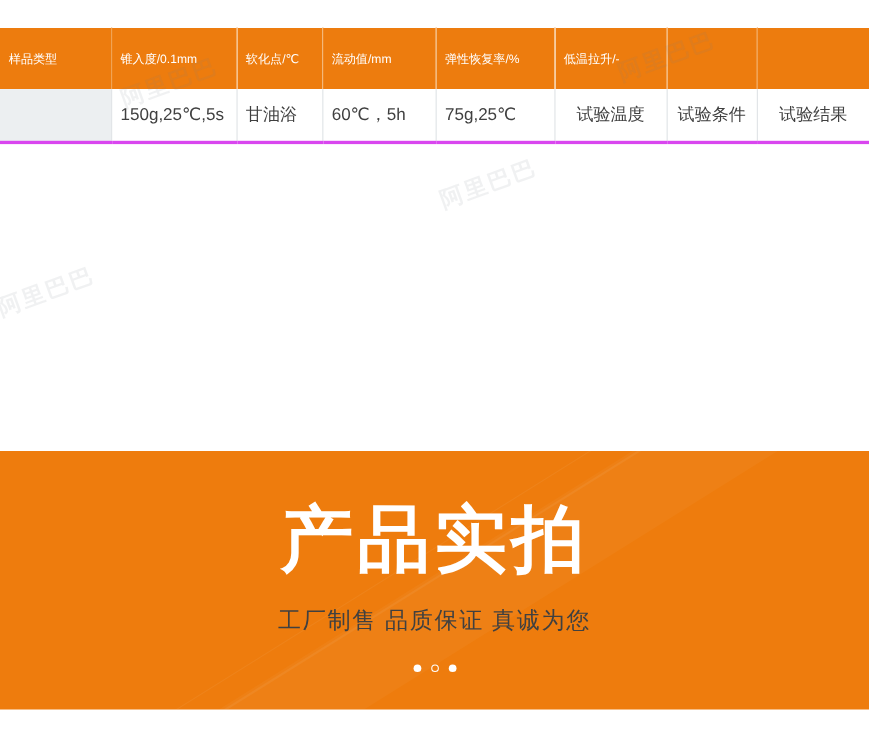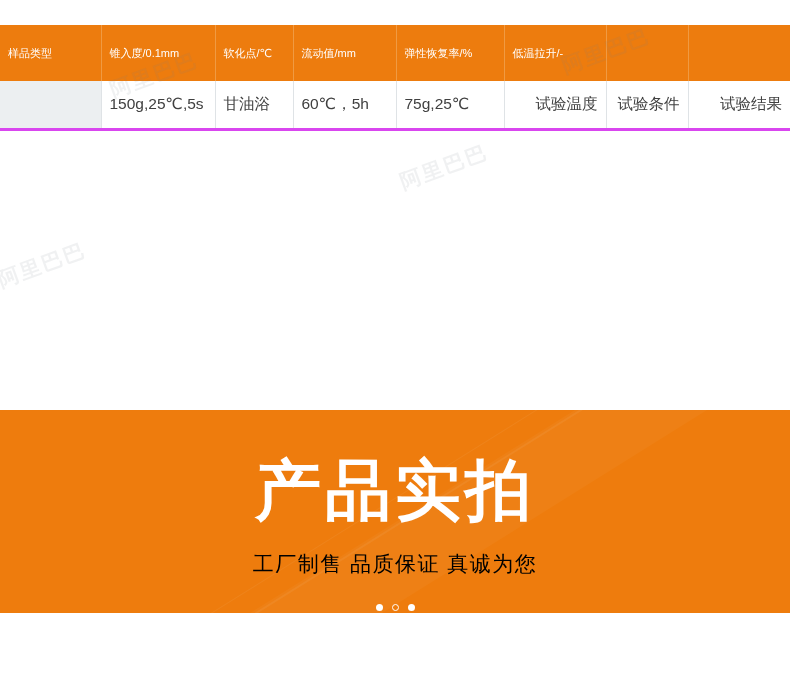--- a/index.html
+++ b/index.html
@@ -73,21 +73,21 @@
   }
   tr.subhead td.first {
     background: #eceff1;
     border-right: 1px solid #dfe3e6;
   }
 
   
   tr.shade td { background: #e9edf0; }
   tr.plain td { background: #ffffff; }
 
-  .ctr  { text-align: right; }
+  .ctr  { text-align: center; }
   .lft  { text-align: left; }
 
   
   .wm {
     position: absolute;
     color: rgba(120,130,140,0.11);
     font-size: 21px;
     font-weight: bold;
     letter-spacing: 2px;
     transform: rotate(-20deg);
@@ -99,21 +99,21 @@
   .wm.w2 { left: 398px; top: 128px; }
   .wm.w3 { left:  -4px; top: 226px; }
   .wm.w4 { left: 560px; top:  12px; }
 
   
   .banner {
     position: absolute;
     top: 410px;
     left: 0;
     width: 790px;
-    height: 203px;
+    height: 235px;
     background: #ee7c0d;
     overflow: hidden;
   }
 
   
   .banner .streak {
     position: absolute;
     background: rgba(255,255,255,0.055);
     transform: rotate(58deg);
     pointer-events: none;
@@ -140,21 +140,21 @@
     font-size: 66px;
     font-weight: bold;
     color: #ffffff;
     letter-spacing: 4px;
     line-height: 1;
   }
 
   .banner-sub {
     margin-top: 26px;
     font-size: 21px;
-    color: #000000;
+    color: #404040;
     letter-spacing: 1.5px;
     font-weight: normal;
   }
 
   .dots {
     margin-top: 26px;
     display: flex;
     align-items: center;
     gap: 9px;
   }

